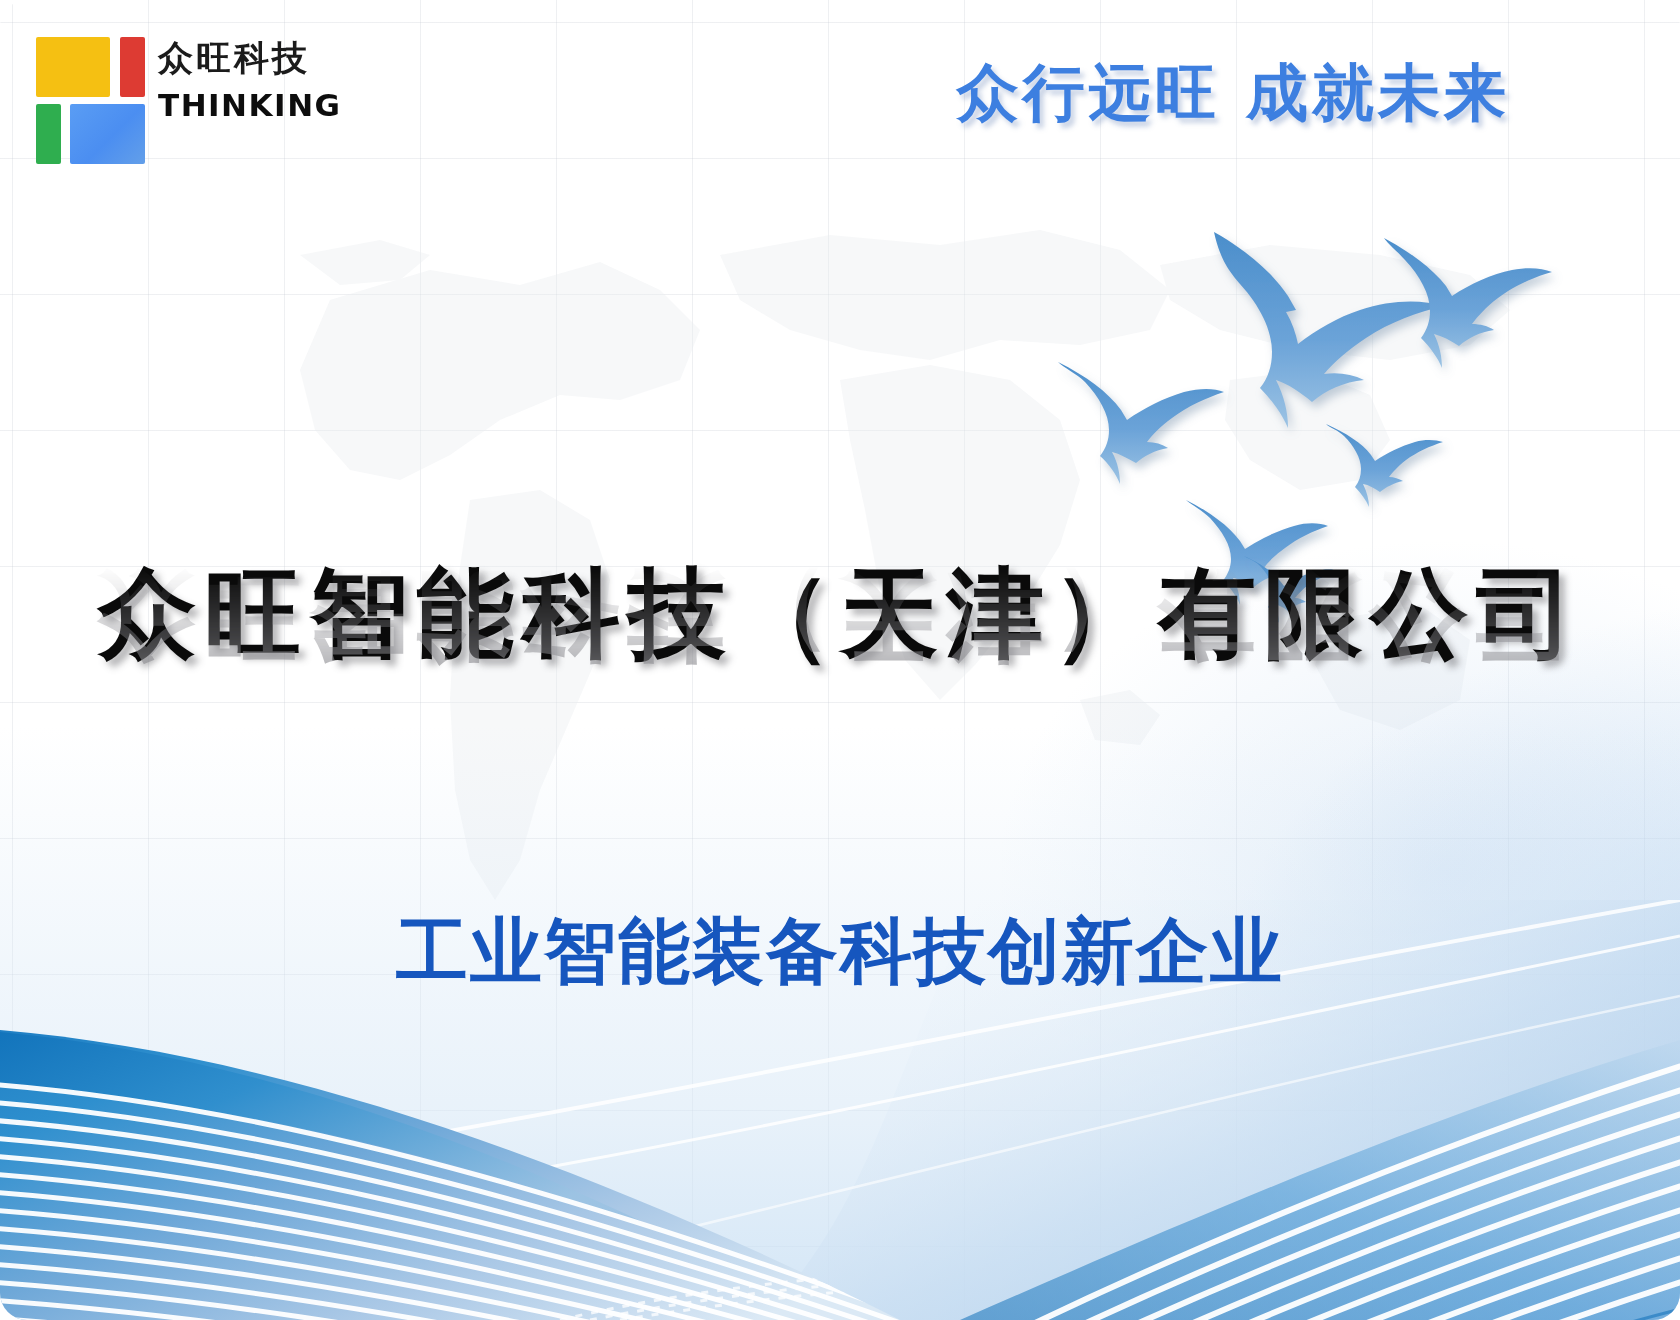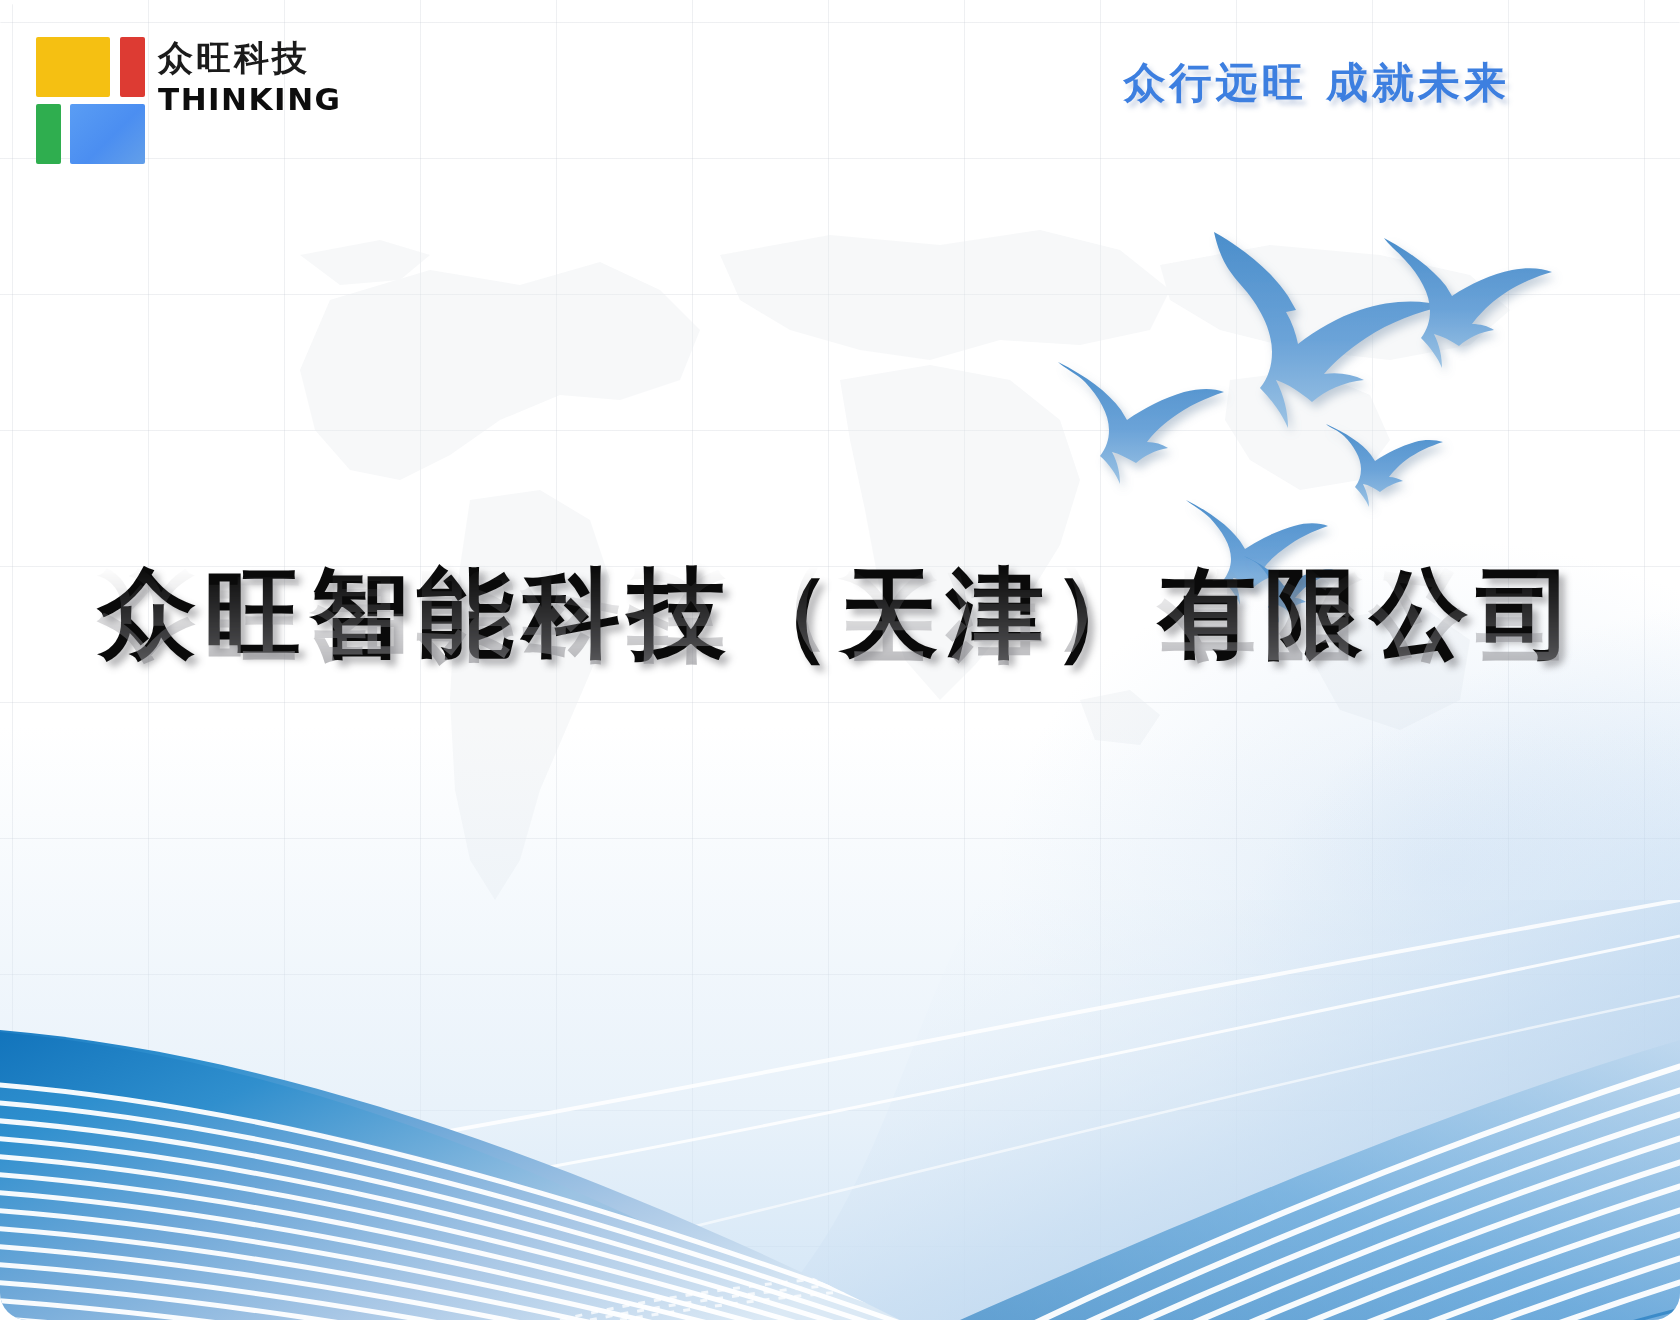--- a/index.html
+++ b/index.html
@@ -73,34 +73,34 @@
   .logo-text { position: absolute; left: 130px; top: 8px; }
   .logo-cn {
     font-size: 35px;
     letter-spacing: 3px;
     color: #1b1b1b;
     font-weight: 600;
     line-height: 1;
     font-family: "DejaVu Sans", "Liberation Sans", sans-serif;
   }
   .logo-en {
-    margin-top: 8px;
+    margin-top: 14px;
     font-size: 31px;
     font-weight: 900;
     letter-spacing: 1.5px;
     color: #0d0d0d;
     line-height: 1;
     font-family: "DejaVu Sans", "Liberation Sans", sans-serif;
   }
 
   .tagline {
     position: absolute;
     right: 170px;
     top: 62px;
-    font-size: 42px;
+    font-size: 62px;
     font-weight: 900;
     color: #3D7FE0;
     letter-spacing: 4px;
     white-space: nowrap;
     line-height: 1;
     text-shadow: 4px 5px 5px rgba(100,130,180,.35);
     font-family: "DejaVu Sans", "Liberation Sans", sans-serif;
   }
 
   
@@ -374,14 +374,17 @@
         <path d="M1700 352 C 1460 428, 1200 534, 1000 632"></path>
         <path d="M1700 376 C 1460 452, 1200 558, 1000 656"></path>
       </g>
       <g clip-path="url(#clipFan)" fill="none" stroke="#0f6fb8" stroke-width="3" stroke-opacity=".55">
         <path d="M1700 404 C 1520 450, 1360 500, 1240 560"></path>
         <path d="M1700 420 C 1540 462, 1400 508, 1300 556"></path>
       </g>
     </svg>
   </div>
 
+  <div class="subtitle-wrap">
+    <div class="subtitle">工业智能装备科技创新企业</div>
+  </div>
 
 </div>
 
 </body></html>

